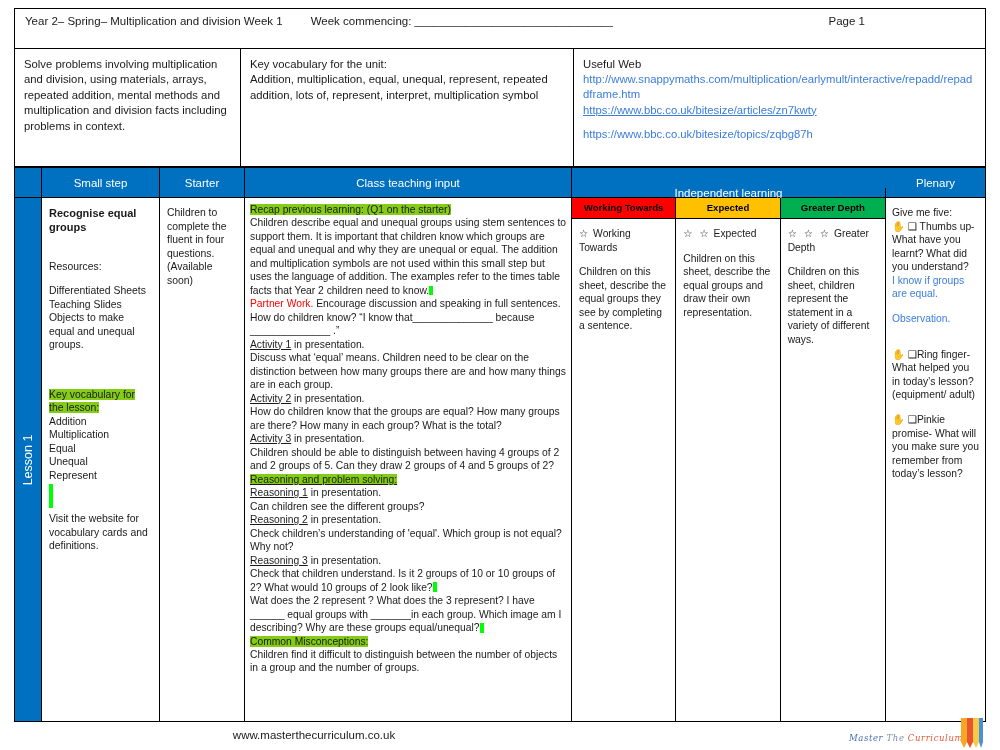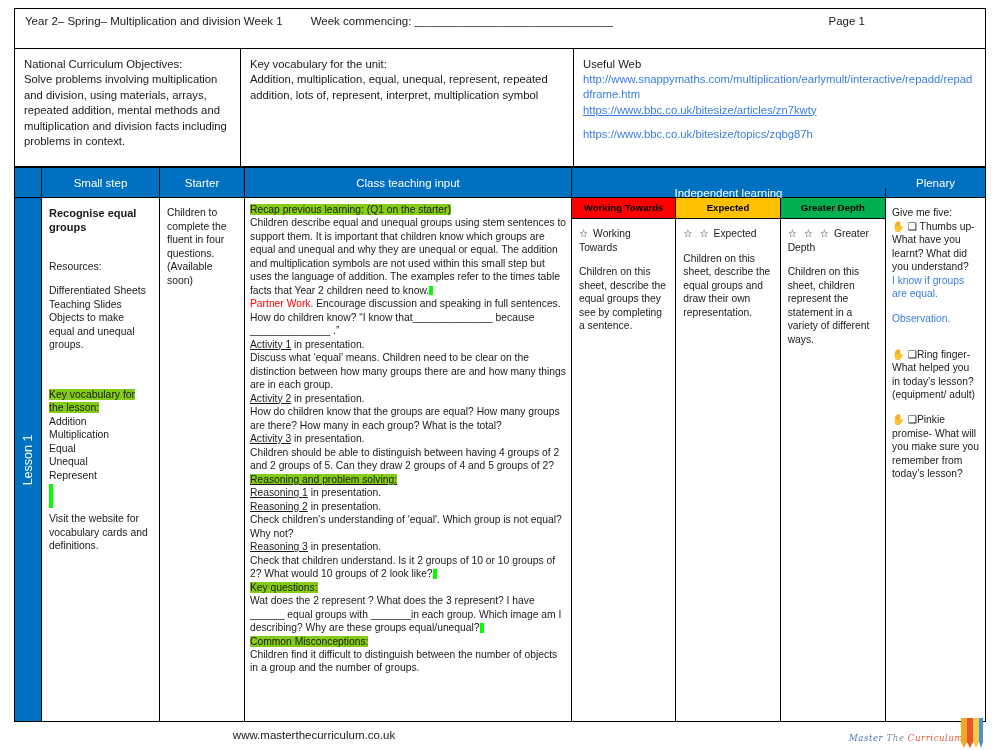--- a/index.html
+++ b/index.html
@@ -275,21 +275,20 @@
     <div class="top-header-inner">
       <span class="th-title">Year 2– Spring– Multiplication and division Week  1</span>
       <span class="th-commencing">Week commencing: _______________________________</span>
       <span class="th-page">Page 1</span>
     </div>
   </div>
 
   <div class="info-row">
 
     <div class="info-cell info-nc">
-      <span class="info-title">National Curriculum Objectives:</span>
       <span>Solve problems involving multiplication and division, using materials, arrays, repeated addition, mental methods and multiplication and division facts including problems in context.</span>
     </div>
 
     <div class="info-cell info-kv">
       <span class="info-title">Key vocabulary for the unit:</span>
       <span>Addition, multiplication, equal, unequal, represent, repeated addition, lots of, represent, interpret, multiplication symbol</span>
     </div>
 
     <div class="info-cell info-web">
       <span class="info-title">Useful Web</span>
@@ -347,25 +346,25 @@
         <p class="t"><span>Children describe equal and unequal groups using stem sentences to support them. It is important that children know which groups are equal and unequal and why they are  unequal or equal. The addition and multiplication symbols are not used within this small step but uses the language of addition. The examples refer to the times table facts that Year 2 children need to know.</span><span class="hl-caret"></span></p>
         <p class="t"><span class="red">Partner Work.</span> <span>Encourage discussion and speaking in full sentences. How do children know?  “I know that______________ because ______________ .”</span></p>
         <p class="t"><span class="uline">Activity 1</span><span> in presentation.</span></p>
         <p class="t">Discuss what ‘equal’ means. Children need to be clear on the distinction between how many groups there are and how many things are in each group.</p>
         <p class="t"><span class="uline">Activity 2</span><span> in presentation.</span></p>
         <p class="t">How do children know that the groups are equal? How many groups are there? How many in each group? What is the total?</p>
         <p class="t"><span class="uline">Activity 3</span><span> in presentation.</span></p>
         <p class="t">Children should be able to distinguish between having 4 groups of 2 and 2 groups of 5. Can they draw 2 groups of 4 and 5 groups of 2?</p>
         <p class="t"><span class="hl uline">Reasoning and problem solving:</span></p>
         <p class="t"><span class="uline">Reasoning 1</span><span> in presentation.</span></p>
+        <p class="t">Can children see the different groups?</p>
         <p class="t"><span class="uline">Reasoning 2</span><span> in presentation.</span></p>
         <p class="t">Check children’s understanding of 'equal'. Which group is not equal? Why not?</p>
         <p class="t"><span class="uline">Reasoning 3</span><span> in presentation.</span></p>
         <p class="t"><span>Check that children understand. Is it 2 groups of 10 or 10 groups of 2? What would 10 groups of 2 look like?</span><span class="hl-caret"></span></p>
-        <p class="t"><span class="hl">Key questions:</span></p>
         <p class="t"><span>Wat does the 2 represent ? What does the 3 represent? I have ______ equal groups with _______in each group. Which image am I describing? Why are these groups equal/unequal?</span><span class="hl-caret"></span></p>
         <p class="t"><span class="hl">Common Misconceptions:</span></p>
         <p class="t">Children find it difficult to distinguish between the number of objects in a group and the number of groups.</p>
       </div>
 
       <div class="body-cell cell-indep">
 
         <div class="ind-col">
           <div class="ind-head ih-wt">Working Towards</div>
           <div class="ind-body">

